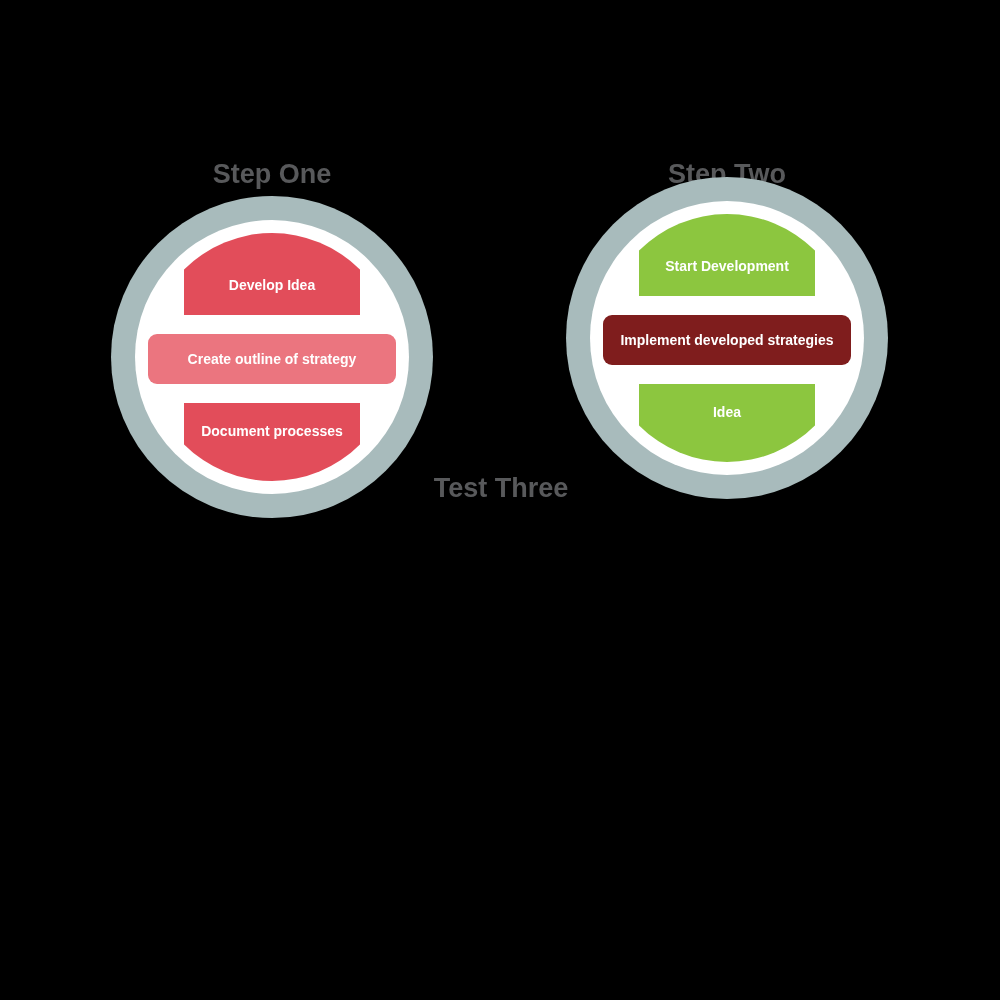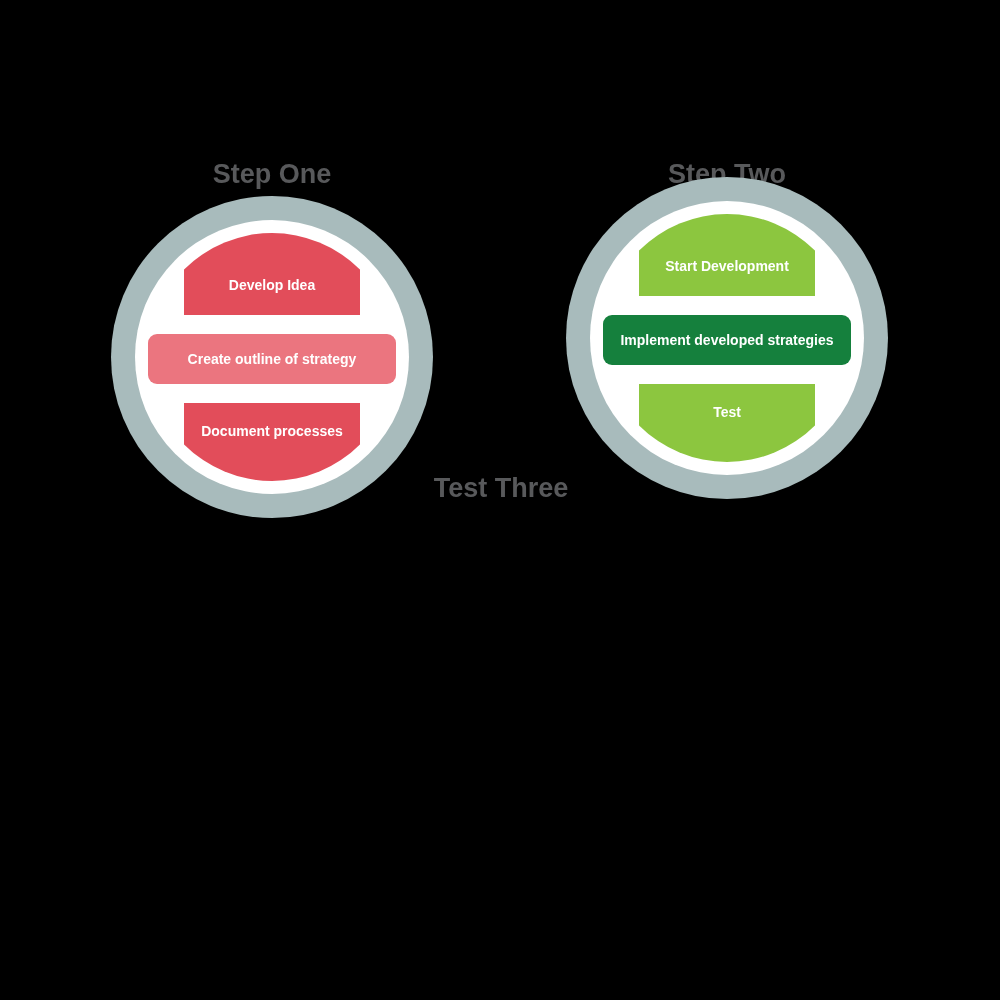--- a/index.html
+++ b/index.html
@@ -97,23 +97,23 @@
     </div>
   </div>
 
   <div class="step-title title-2">Step Two</div>
   <div class="circle circle-2">
     <div class="ring" style="background-color: rgb(168, 187, 188);"></div>
     <div class="inner" style="background-color: rgb(255, 255, 255);"></div>
     <div class="band band-top" style="background-color: rgb(140, 198, 63);">
       <span>Start Development</span>
     </div>
-    <div class="band band-mid" style="background-color: #15803d;">
+    <div class="band band-mid" style="background-color: #7f1d1d;">
       <span>Implement developed strategies</span>
     </div>
     <div class="band band-bot" style="background-color: rgb(140, 198, 63);">
-      <span>Test</span>
+      <span>Idea</span>
     </div>
   </div>
 
   <div class="step-title title-3">Test Three</div>
 
 </div>
 
 </body></html>

